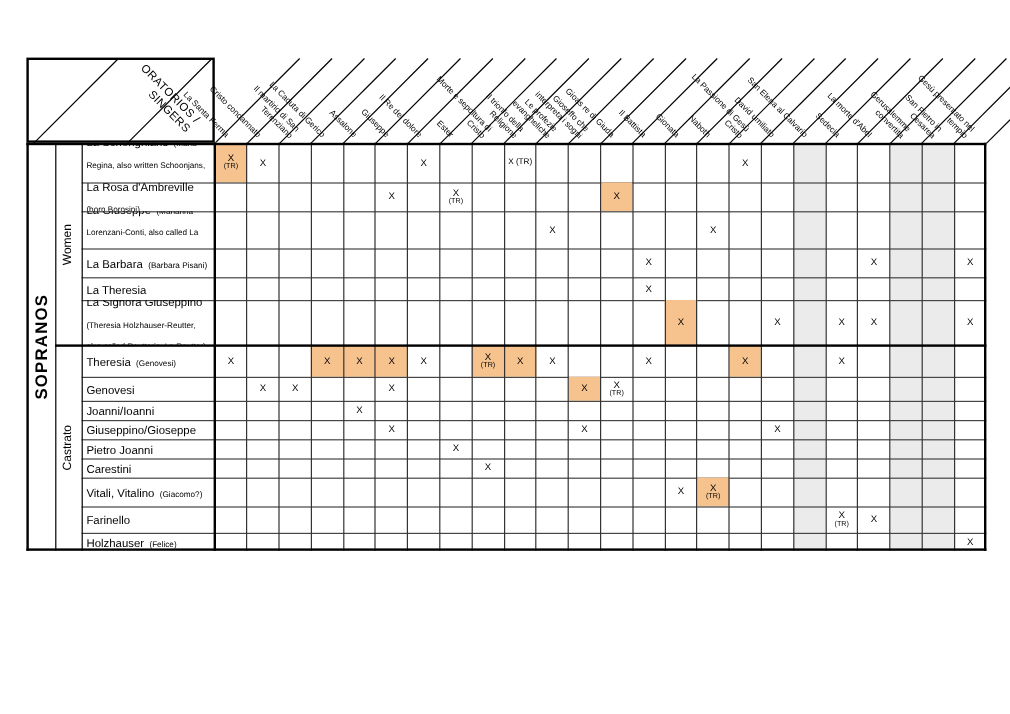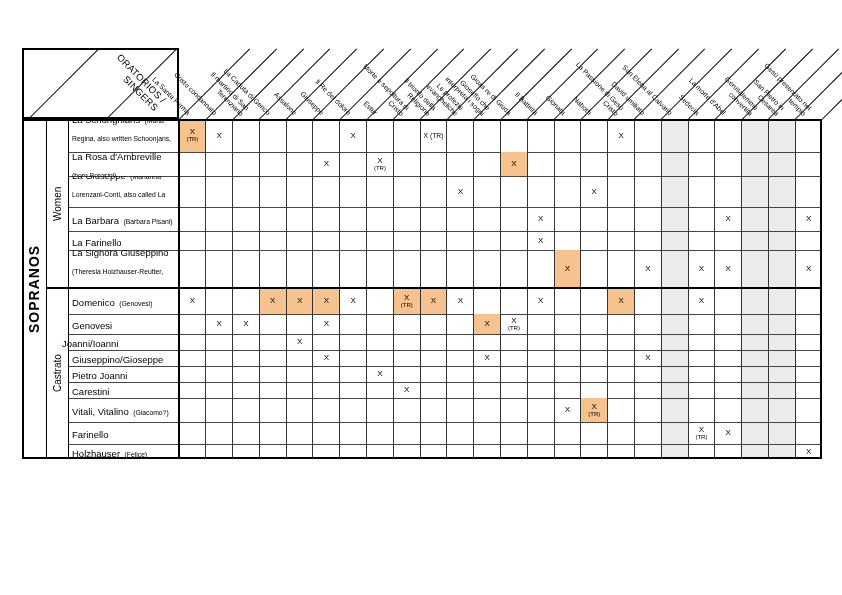--- a/index.html
+++ b/index.html
@@ -211,21 +211,21 @@
         <span class="x">X</span>
       </div>
       <div class="mark" style="left: 714.833px; top: 207px; width: 26.7917px; height: 24px;">
         <span class="x">X</span>
       </div>
       <div class="mark" style="left: 795.208px; top: 207px; width: 26.7917px; height: 24px;">
         <span class="x">X</span>
       </div>
       <div class="gline" style="left: 68px; top: 230.5px; width: 754px; height: 1px;"></div>
       <div class="namecell" style="left: 69px; top: 231px; width: 109px; height: 19px;">
-        <div class="txt"><span class="nm">La Farinello</span></div>
+        <div class="txt"><span class="nm">La Theresia</span></div>
       </div>
       <div class="mark" style="left: 527.292px; top: 231px; width: 26.7917px; height: 19px;">
         <span class="x">X</span>
       </div>
       <div class="gline" style="left: 68px; top: 249.5px; width: 754px; height: 1px;"></div>
       <div class="namecell" style="left: 69px; top: 250px; width: 109px; height: 38px;">
         <div class="txt"><span class="nm">La Signora Giuseppino</span> <span class="nt">(Theresia Holzhauser-Reutter, also called Reutterin, La Reutter)</span></div>
       </div>
       <div class="mark" style="left: 554.083px; top: 250px; width: 26.7917px; height: 38px; background: rgb(246, 194, 141);">
         <span class="x">X</span>
@@ -236,21 +236,21 @@
       <div class="mark" style="left: 688.042px; top: 250px; width: 26.7917px; height: 38px;">
         <span class="x">X</span>
       </div>
       <div class="mark" style="left: 714.833px; top: 250px; width: 26.7917px; height: 38px;">
         <span class="x">X</span>
       </div>
       <div class="mark" style="left: 795.208px; top: 250px; width: 26.7917px; height: 38px;">
         <span class="x">X</span>
       </div>
       <div class="namecell" style="left: 69px; top: 288px; width: 109px; height: 26px;">
-        <div class="txt"><span class="nm">Domenico</span> <span class="nt">(Genovesi)</span></div>
+        <div class="txt"><span class="nm">Theresia</span> <span class="nt">(Genovesi)</span></div>
       </div>
       <div class="mark" style="left: 179px; top: 288px; width: 26.7917px; height: 26px;">
         <span class="x">X</span>
       </div>
       <div class="mark" style="left: 259.375px; top: 288px; width: 26.7917px; height: 26px; background: rgb(246, 194, 141);">
         <span class="x">X</span>
       </div>
       <div class="mark" style="left: 286.167px; top: 288px; width: 26.7917px; height: 26px; background: rgb(246, 194, 141);">
         <span class="x">X</span>
       </div>
@@ -293,21 +293,21 @@
         <span class="x">X</span>
       </div>
       <div class="mark" style="left: 473.708px; top: 314px; width: 26.7917px; height: 20px; background: rgb(246, 194, 141);">
         <span class="x">X</span>
       </div>
       <div class="mark" style="left: 500.5px; top: 314px; width: 26.7917px; height: 20px;">
         <span class="x">X</span>
         <span class="tr">(TR)</span>
       </div>
       <div class="gline" style="left: 68px; top: 333.5px; width: 754px; height: 1px;"></div>
-      <div class="namecell" style="left: 59px; top: 334px; width: 109px; height: 16px;">
+      <div class="namecell" style="left: 69px; top: 334px; width: 109px; height: 16px;">
         <div class="txt"><span class="nm">Joanni/Ioanni</span></div>
       </div>
       <div class="mark" style="left: 286.167px; top: 334px; width: 26.7917px; height: 16px;">
         <span class="x">X</span>
       </div>
       <div class="gline" style="left: 68px; top: 349.5px; width: 754px; height: 1px;"></div>
       <div class="namecell" style="left: 69px; top: 350px; width: 109px; height: 16px;">
         <div class="txt"><span class="nm">Giuseppino/Gioseppe</span></div>
       </div>
       <div class="mark" style="left: 312.958px; top: 350px; width: 26.7917px; height: 16px;">

